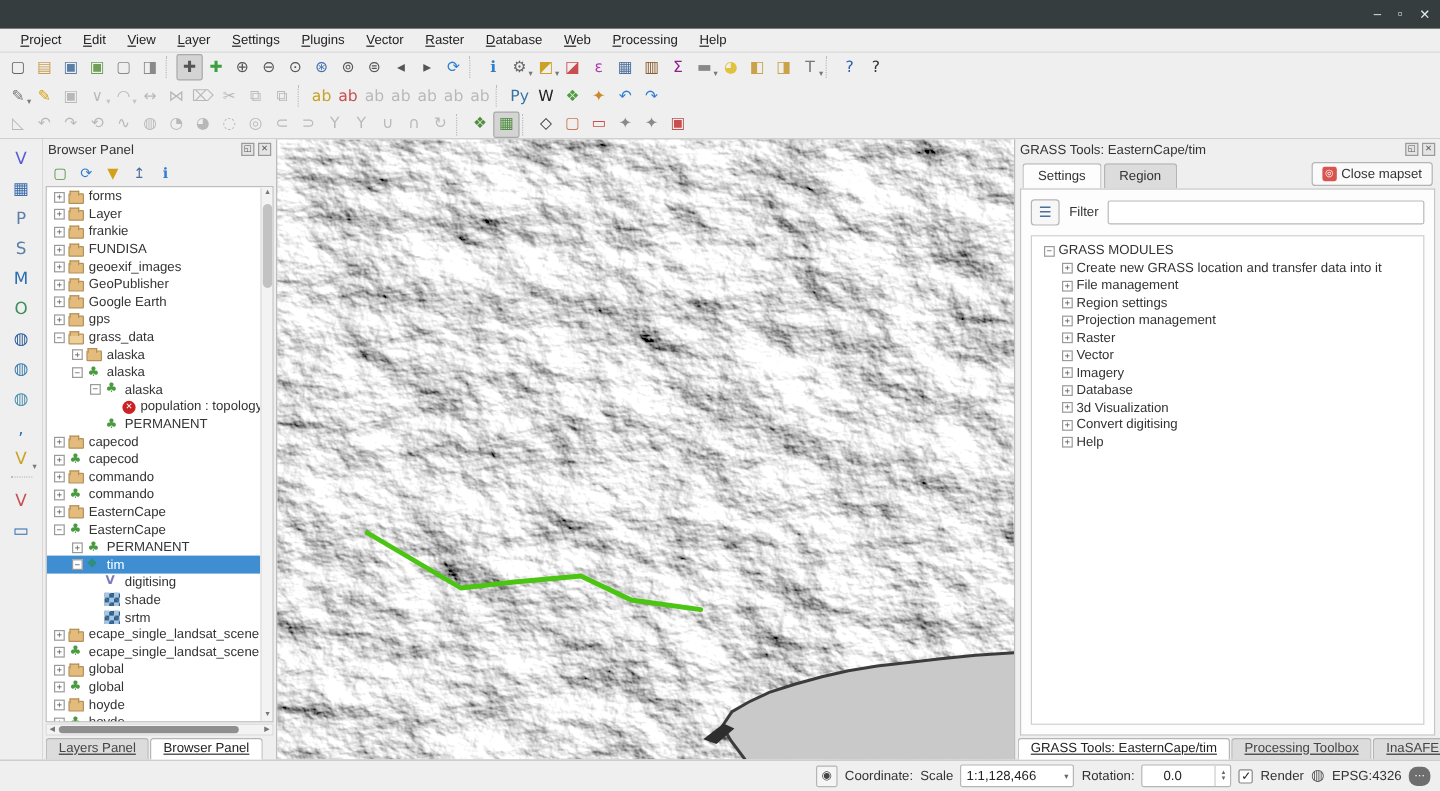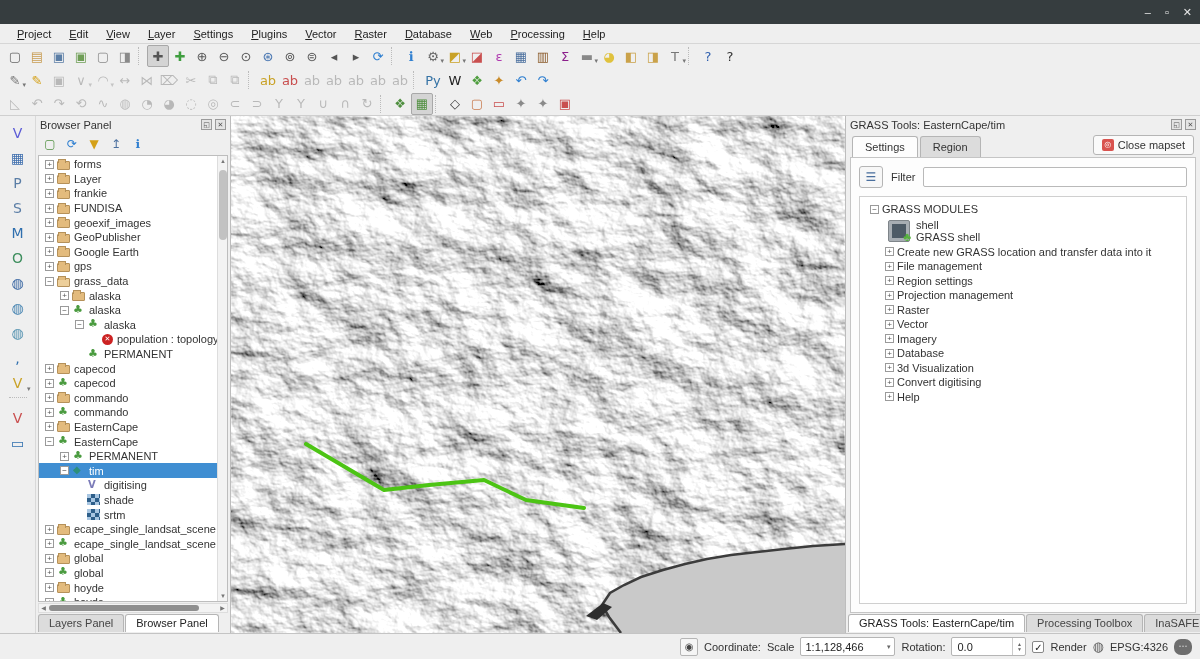--- a/index.html
+++ b/index.html
@@ -66,21 +66,21 @@
   .vscroll { width:10px; background:#f3f3f3; border-left:1px solid #ddd; position:relative; flex:none; }
   .vscroll .thumb { position:absolute; top:14px; left:1px; width:8px; height:70px; background:#c2c2c2; border-radius:4px; }
   .vscroll .arr { position:absolute; left:0; width:10px; height:10px; font-size:6px; text-align:center; color:#777; line-height:10px; }
   .vscroll .arr.up { top:0; } .vscroll .arr.dn { bottom:0; }
   .hscroll { height:10px; margin:1px 2px 0 2px; background:#f3f3f3; border:1px solid #ddd; position:relative; }
   .hscroll .thumb { position:absolute; top:1px; left:10px; height:6px; width:150px; background:#8f8f8f; border-radius:3px; }
   .hscroll .arr { position:absolute; top:0; width:9px; height:8px; font-size:6px; text-align:center; color:#777; line-height:8px; }
   .hscroll .arr.l { left:0; } .hscroll .arr.r { right:0; }
 
   
-  .tabsrow { height:20px; display:flex; align-items:center; padding-left:2px; gap:1px; }
+  .tabsrow { height:20px; display:flex; align-items:flex-end; padding-left:2px; gap:1px;text-decoration:underline; }
   .dtab { padding:2px 10px 3px 10px; background:#dcdcdc; border:1px solid #b5b5b5; border-bottom:none; border-radius:3px 3px 0 0; color:#444; white-space:nowrap; }
   .dtab.active { background:#fff; color:#222; position:relative; z-index:2; }
 
   
   .map-area { flex:1; position:relative; background:#c9c9c9; overflow:hidden; }
   .map-area svg { display:block; width:100%; height:100%; }
 
   
   .grass-panel { width:355px; background:#efefef; border-left:1px solid #bdbdbd; display:flex; flex-direction:column; }
   .grass-tabsrow { height:24px; display:flex; align-items:flex-end; padding:0 6px; }
@@ -103,21 +103,21 @@
 
   
   .statusbar { position:absolute; bottom:0; left:0; width:1200px; height:26px; background:#efefef; border-top:1px solid #c4c4c4; display:flex; align-items:center; padding:0 8px; gap:6px; }
   .sb-spacer { flex:1; }
   .sb-icon-btn { width:18px; height:18px; border:1px solid #b5b5b5; border-radius:2px; background:#f5f5f5; font-size:10px; color:#444; text-align:center; line-height:16px; }
   .sb-label { color:#333; }
   .sb-field { height:19px; background:#fff; border:1px solid #b5b5b5; border-radius:2px; display:flex; align-items:center; justify-content:center; font-size:11px; color:#222; }
   .coord-field { width:178px; }
   .scale-combo { width:95px; justify-content:space-between; padding:0 4px; }
   .scale-combo .car { font-size:7px; color:#666; }
-  .rot-field { width:75px; justify-content:space-between; padding:0 0 0 5px; }
+  .rot-field { width:75px; justify-content:space-between; padding:0 0 0 17px; }
   .spin { width:13px; height:100%; border-left:1px solid #ccc; display:flex; flex-direction:column; align-items:center; justify-content:center; font-size:5px; color:#666; line-height:5px; }
   .chk { width:12px; height:12px; border:1px solid #888; border-radius:2px; background:#fff; font-size:10px; line-height:11px; text-align:center; color:#222; }
   .globe { font-size:13px; color:#555; font-family:"DejaVu Sans",sans-serif; }
   .msg-bubble { width:18px; height:16px; background:#6e6e6e; border-radius:7px; color:#fff; font-size:9px; text-align:center; line-height:15px; }
 </style>
 </head>
 <body>
 
 <div class="titlebar">
   <div class="winbtns">
@@ -691,27 +691,20 @@
       <div class="filter-row">
         <button class="list-toggle">☰</button>
         <span class="filter-label">Filter</span>
         <input class="filter-input" value="" style="">
       </div>
       <div class="gtree">
         <div class="grow" style="padding-left:6px;">
           <span class="exp">−</span>
           <span class="tlabel">GRASS MODULES</span>
         </div>
-        <div class="shell-item">
-          <span class="shell-icon"></span>
-          <div class="shell-lines">
-            <div>shell</div>
-            <div>GRASS shell</div>
-          </div>
-        </div>
         <div>
 
         <div class="grow" style="padding-left: 21px;">
               <span class="exp">+</span>
               <span class="tlabel">Create new GRASS location and transfer data into it</span>
             </div>
             <div class="grow" style="padding-left: 21px;">
               <span class="exp">+</span>
               <span class="tlabel">File management</span>
             </div>

